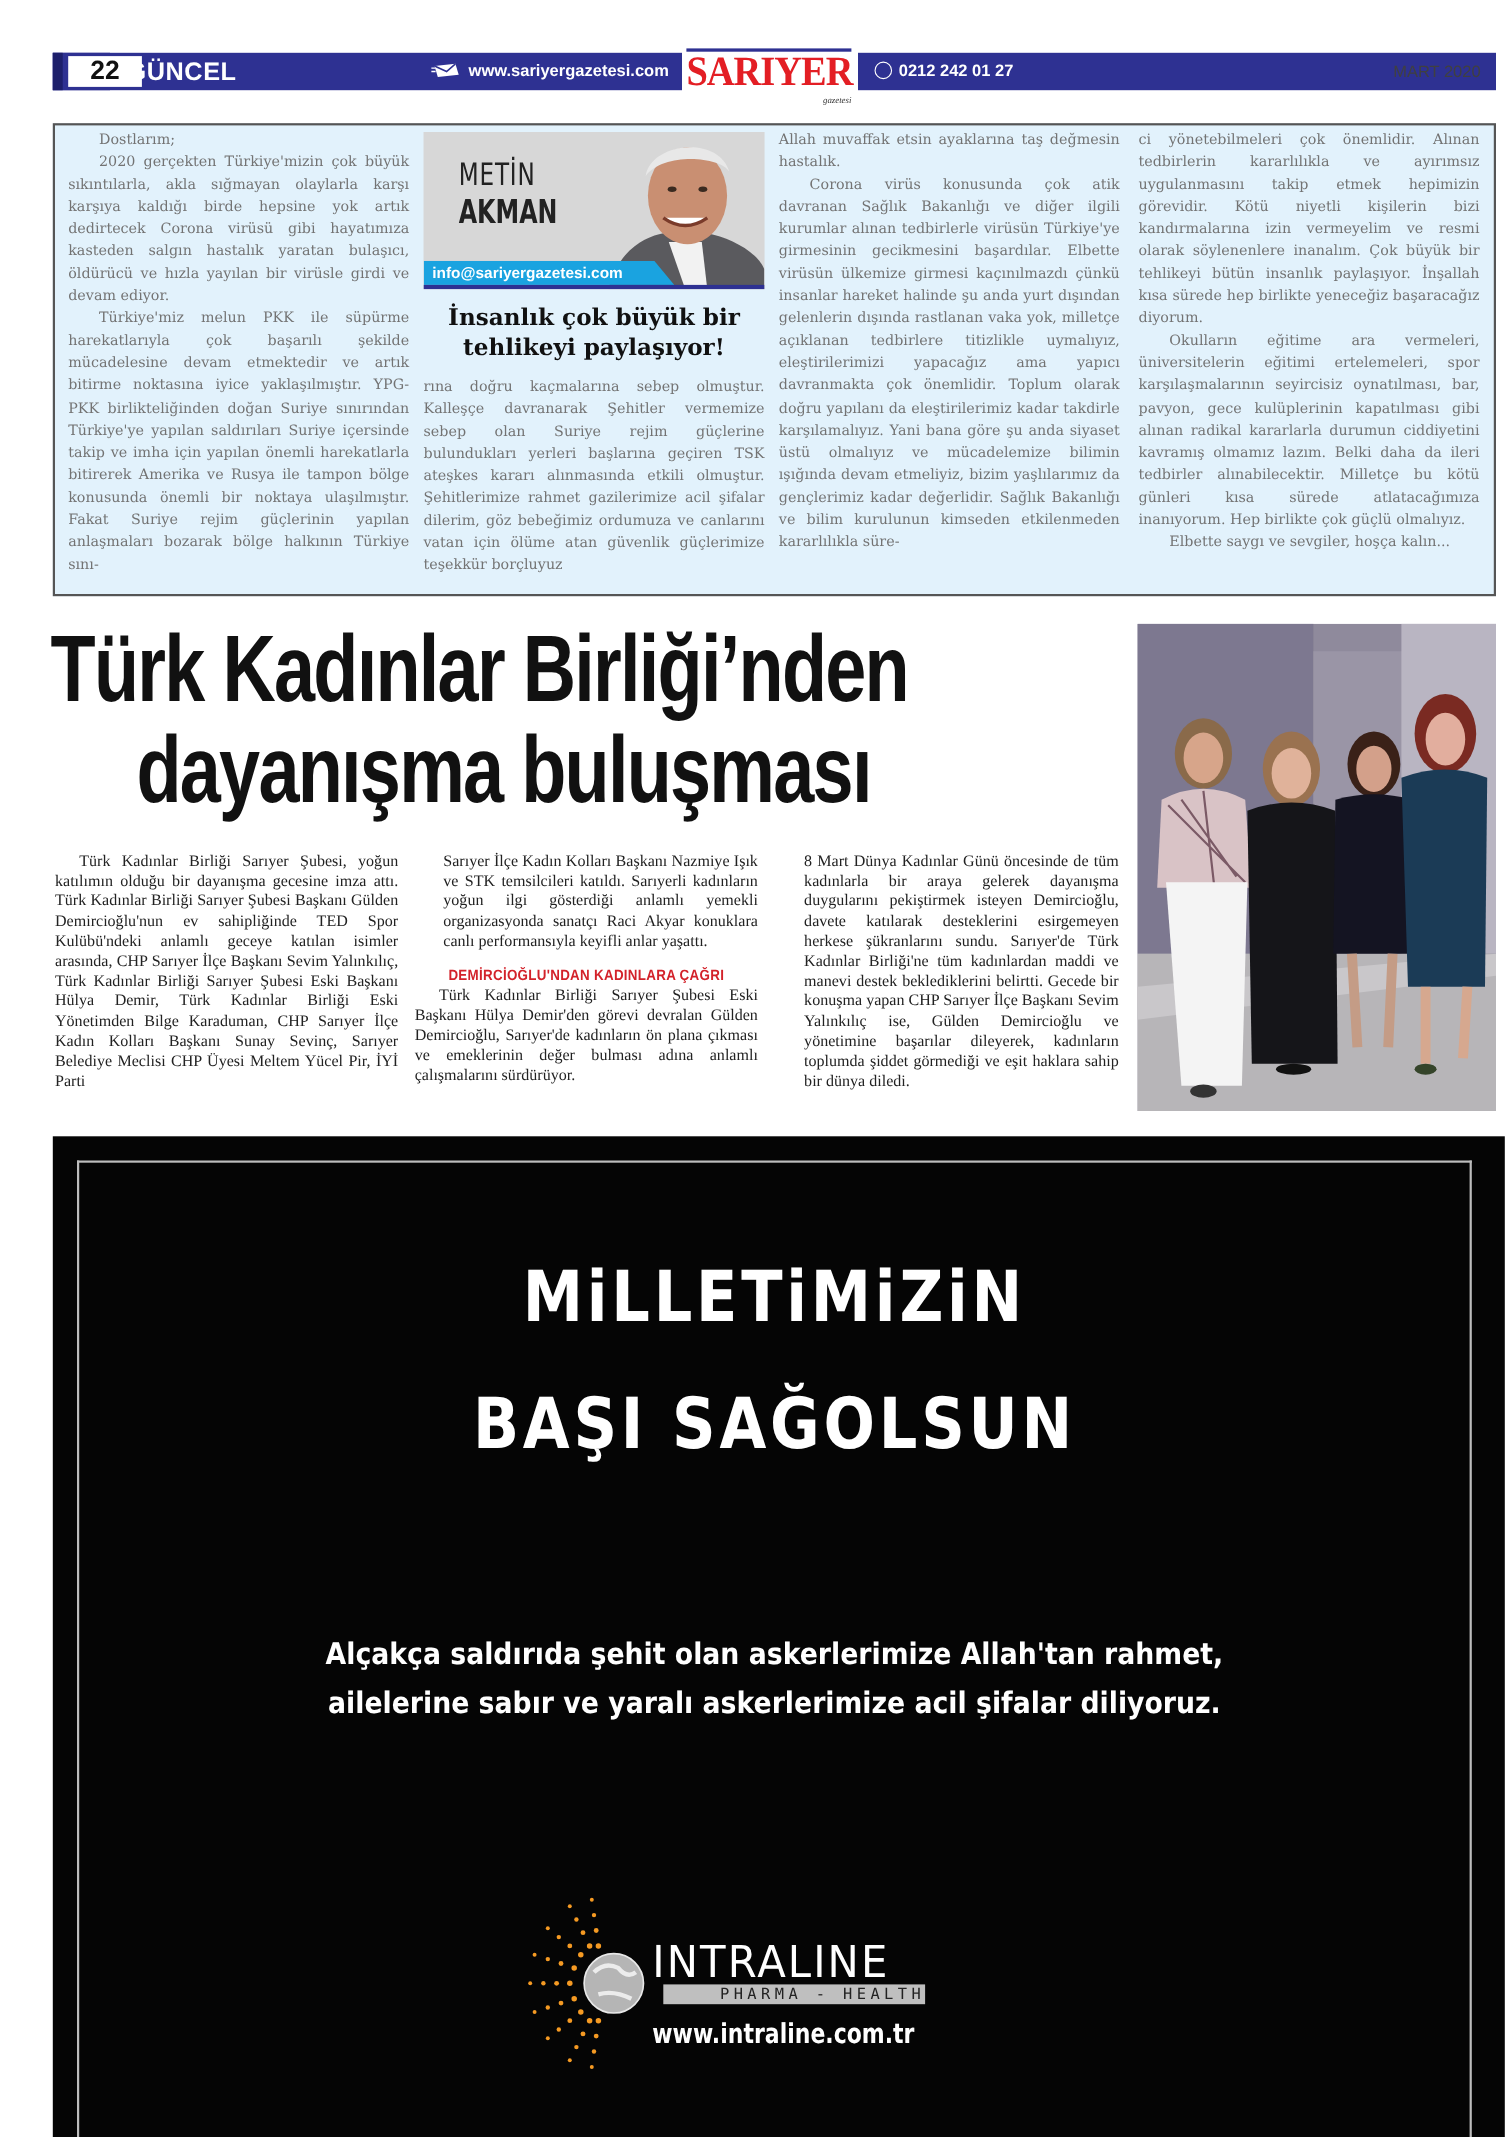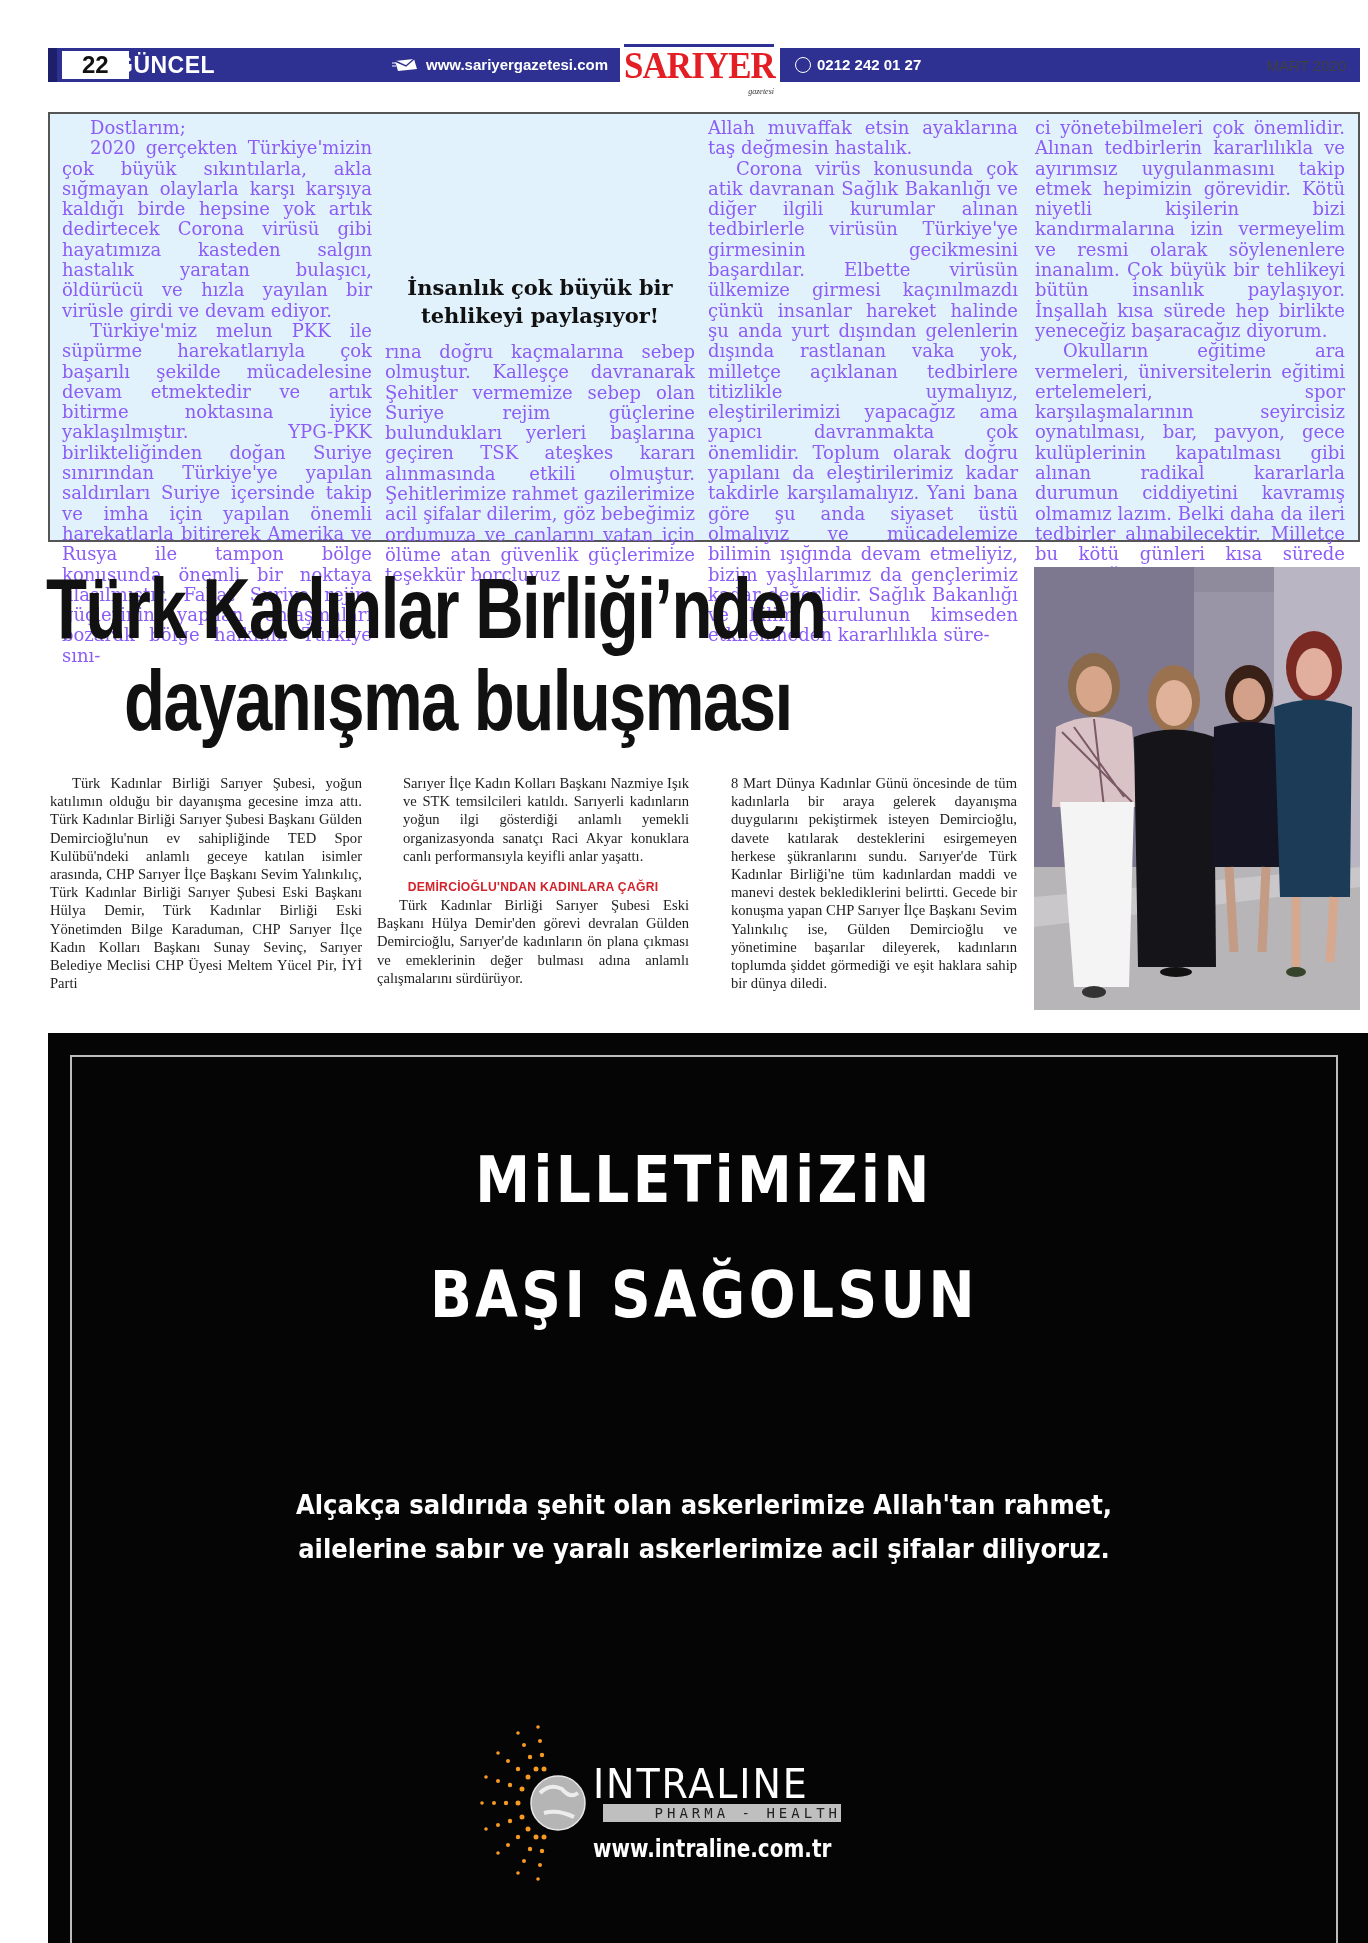--- a/index.html
+++ b/index.html
@@ -17,21 +17,21 @@
   .logo-box { position: absolute; left: 620px; top: 44px; width: 160px; height: 48px; background: #fff; }
   .logo-text { position: absolute; left: 4px; top: 2px; font: bold 38px "Liberation Serif", serif; color: #e31e24; letter-spacing: -1px; line-height: 38px; transform: scaleX(0.92); transform-origin: left; }
   .logo-sub { position: absolute; right: 6px; bottom: -4px; font: italic 8px "Liberation Serif", serif; color: #333; }
   .logo-topline { position: absolute; left: 4px; top: 0; width: 150px; height: 3px; background: #2e3192; }
   .phone { position: absolute; left: 795px; top: 55px; font: bold 15px "Liberation Sans", sans-serif; color: #fff; line-height: 20px; }
   .phone-icon { display: inline-block; width: 16px; height: 16px; border: 1.5px solid #fff; border-radius: 50%; margin-right: 6px; vertical-align: -3px; position: relative; }
   .date { position: absolute; right: 22px; top: 56px; font: 15px "Liberation Sans", sans-serif; color: #404040; line-height: 20px; }
 
   
   .column-box { position: absolute; left: 48px; top: 112px; width: 1312px; height: 430px; background: #e2f2fc; border: 2px solid #555; }
-  .col-text { position: absolute; font-family: "DejaVu Serif", serif; font-size: 18px; line-height: 20.3px; color: #8b5cf6; text-align: justify; hyphens: manual; }
+  .col-text { position: absolute; font-family: "DejaVu Serif", serif; font-size: 13px; line-height: 20.3px; color: #737373; text-align: justify; hyphens: manual; }
   .col-text p { text-indent: 28px; }
   .col-text p.noindent { text-indent: 0; }
   .col1 { left: 12px; top: 4px; width: 310px; }
   .col3 { left: 658px; top: 4px; width: 310px; }
   .col4 { left: 985px; top: 4px; width: 310px; }
   .col2-body { left: 335px; top: 228px; width: 310px; }
 
   .author-card { position: absolute; left: 335px; top: 6px; width: 310px; height: 143px; background: #d7d7d7; overflow: hidden; }
   .author-first { position: absolute; left: 32px; top: 22px; font: 28px "DejaVu Sans", sans-serif; color: #222; transform: scaleX(0.75); transform-origin: left; letter-spacing: 1px; }
   .author-last { position: absolute; left: 32px; top: 56px; font: bold 30px "DejaVu Sans", sans-serif; color: #222; transform: scaleX(0.72); transform-origin: left; }
@@ -92,20 +92,37 @@
 </div>
 <div class="date">MART 2020</div>
 
 <div class="column-box">
   <div class="col-text col1">
     <p>Dostlarım;</p>
     <p>2020 gerçekten Türkiye'mizin çok büyük sıkıntılarla, akla sığmayan olaylarla karşı karşıya kaldığı birde hepsine yok artık dedirtecek Corona virüsü gibi hayatımıza kasteden salgın hastalık yaratan bulaşıcı, öldürücü ve hızla yayılan bir virüsle girdi ve devam ediyor.</p>
     <p>Türkiye'miz melun PKK ile süpürme harekatlarıyla çok başarılı şekilde mücadelesine devam etmektedir ve artık bitirme noktasına iyice yaklaşılmıştır. YPG-PKK birlikteliğinden doğan Suriye sınırından Türkiye'ye yapılan saldırıları Suriye içersinde takip ve imha için yapılan önemli harekatlarla bitirerek Amerika ve Rusya ile tampon bölge konusunda önemli bir noktaya ulaşılmıştır. Fakat Suriye rejim güçlerinin yapılan anlaşmaları bozarak bölge halkının Türkiye sını-</p>
   </div>
 
+  <div class="author-card">
+    <div class="author-first">METİN</div>
+    <div class="author-last">AKMAN</div>
+    <svg class="author-photo" viewBox="0 0 152 143">
+      <rect width="152" height="143" fill="#d7d7d7"></rect>
+      <path d="M10 143 C 20 105, 45 95, 60 92 L 100 92 C 120 96, 145 108, 152 125 L152 143 Z" fill="#5a5a5e"></path>
+      <path d="M65 100 L 80 143 L 100 143 L 95 100 Z" fill="#f2f2f2"></path>
+      <ellipse cx="82" cy="58" rx="36" ry="44" fill="#c98f72"></ellipse>
+      <path d="M44 40 C 48 10, 110 2, 120 36 C 112 22, 60 18, 44 40 Z" fill="#e8e8e8"></path>
+      <path d="M60 78 Q 80 92, 100 78" stroke="#7a3b2a" stroke-width="3" fill="#fff"></path>
+      <ellipse cx="68" cy="52" rx="4" ry="2.5" fill="#3a2a20"></ellipse>
+      <ellipse cx="96" cy="52" rx="4" ry="2.5" fill="#3a2a20"></ellipse>
+    </svg>
+    <div class="email-tab"></div>
+    <span class="email-text">info@sariyergazetesi.com</span>
+    <div class="card-underline"></div>
+  </div>
   <div class="col-headline">İnsanlık çok büyük bir tehlikeyi paylaşıyor!</div>
 
   <div class="col-text col2-body">
     <p class="noindent">rına doğru kaçmalarına sebep olmuştur. Kalleşçe davranarak Şehitler vermemize sebep olan Suriye rejim güçlerine bulundukları yerleri başlarına geçiren TSK ateşkes kararı alınmasında etkili olmuştur. Şehitlerimize rahmet gazilerimize acil şifalar dilerim, göz bebeğimiz ordumuza ve canlarını vatan için ölüme atan güvenlik güçlerimize teşekkür borçluyuz</p>
   </div>
 
   <div class="col-text col3">
     <p class="noindent">Allah muvaffak etsin ayaklarına taş değmesin hastalık.</p>
     <p>Corona virüs konusunda çok atik davranan Sağlık Bakanlığı ve diğer ilgili kurumlar alınan tedbirlerle virüsün Türkiye'ye girmesinin gecikmesini başardılar. Elbette virüsün ülkemize girmesi kaçınılmazdı çünkü insanlar hareket halinde şu anda yurt dışından gelenlerin dışında rastlanan vaka yok, milletçe açıklanan tedbirlere titizlikle uymalıyız, eleştirilerimizi yapacağız ama yapıcı davranmakta çok önemlidir. Toplum olarak doğru yapılanı da eleştirilerimiz kadar takdirle karşılamalıyız. Yani bana göre şu anda siyaset üstü olmalıyız ve mücadelemize bilimin ışığında devam etmeliyiz, bizim yaşlılarımız da gençlerimiz kadar değerlidir. Sağlık Bakanlığı ve bilim kurulunun kimseden etkilenmeden kararlılıkla süre-</p>
   </div>

